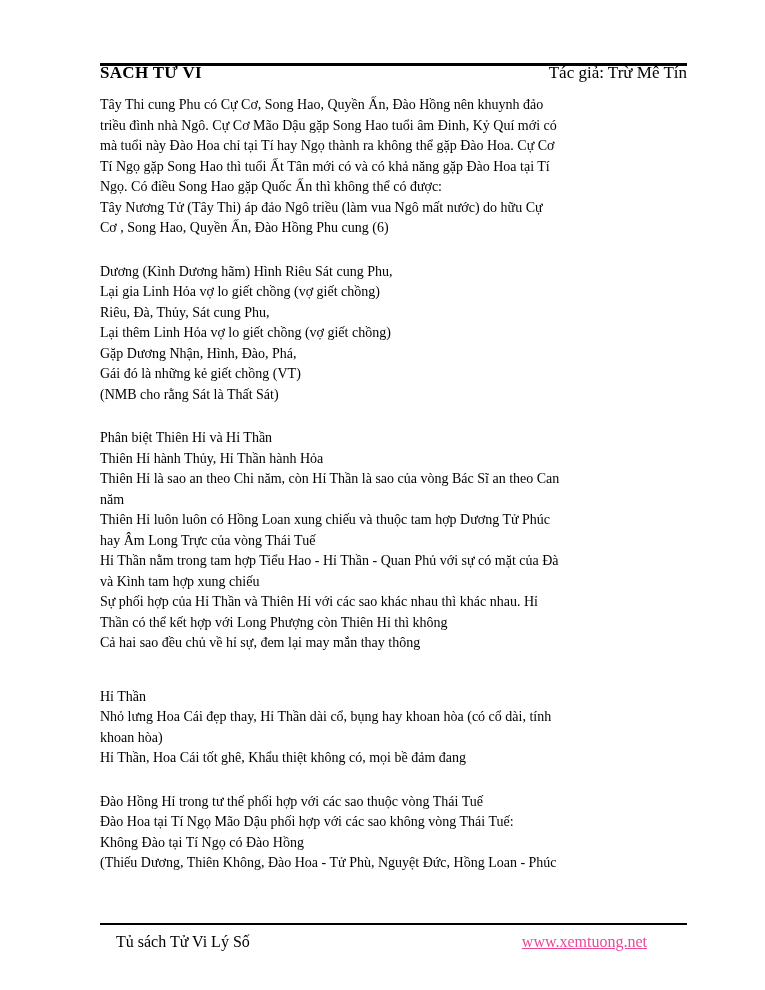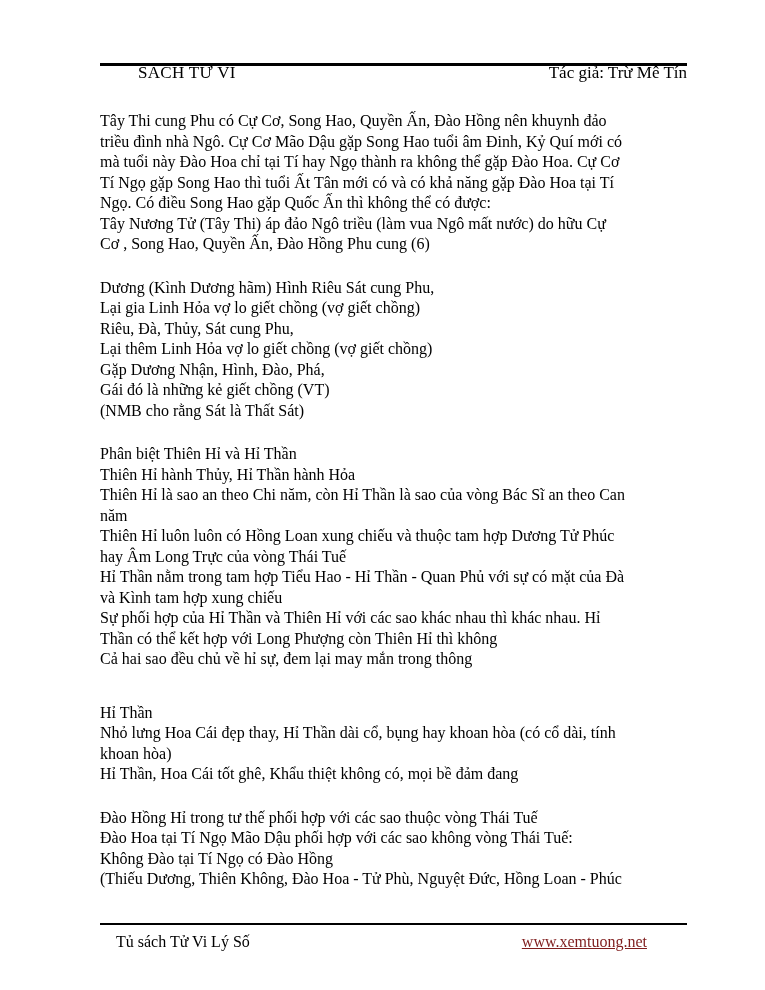--- a/index.html
+++ b/index.html
@@ -21,37 +21,37 @@
     position: absolute;
     left: 100px;
     right: 78px;
     top: 42px;
     display: flex;
     justify-content: space-between;
     align-items: baseline;
     font-size: 17px;
     line-height: 21px;
   }
-  .header-title { font-weight: normal; letter-spacing: 0.3px; margin-left: 38px; }
+  .header-title { font-weight: bold; letter-spacing: 0.3px; }
   .header-author { font-weight: normal; margin-top: 20px; }
   .header-rule {
     position: absolute;
     left: 100px;
     right: 78px;
     top: 63px;
     height: 3px;
     background: #000000;
   }
   
   .doc-body {
     position: absolute;
     left: 100px;
-    top: 111px;
+    top: 95px;
     width: 592px;
-    font-size: 16px;
+    font-size: 14px;
     line-height: 20.5px;
   }
   .para { margin: 0; }
   .para + .para { margin-top: 23px; }
   .para.extra-gap { margin-top: 33px; }
   .line { white-space: normal; }
   
   .footer-rule {
     position: absolute;
     left: 100px;
@@ -110,37 +110,37 @@
         <div class="line">Phân biệt Thiên Hỉ và Hỉ Thần</div>
         <div class="line">Thiên Hỉ hành Thủy, Hỉ Thần hành Hỏa</div>
         <div class="line">Thiên Hỉ là sao an theo Chi năm, còn Hỉ Thần là sao của vòng Bác Sĩ an theo Can</div>
         <div class="line">năm</div>
         <div class="line">Thiên Hỉ luôn luôn có Hồng Loan xung chiếu và thuộc tam hợp Dương Tử Phúc</div>
         <div class="line">hay Âm Long Trực của vòng Thái Tuế</div>
         <div class="line">Hỉ Thần nằm trong tam hợp Tiểu Hao - Hỉ Thần - Quan Phủ với sự có mặt của Đà</div>
         <div class="line">và Kình tam hợp xung chiếu</div>
         <div class="line">Sự phối hợp của Hỉ Thần và Thiên Hỉ với các sao khác nhau thì khác nhau. Hỉ</div>
         <div class="line">Thần có thể kết hợp với Long Phượng còn Thiên Hỉ thì không</div>
-        <div class="line">Cả hai sao đều chủ về hỉ sự, đem lại may mắn trong thông</div>
+        <div class="line">Cả hai sao đều chủ về hỉ sự, đem lại may mắn thay thông</div>
       </div>
       <div class="para extra-gap">
         <div class="line">Hỉ Thần</div>
         <div class="line">Nhỏ lưng Hoa Cái đẹp thay, Hỉ Thần dài cổ, bụng hay khoan hòa (có cổ dài, tính</div>
         <div class="line">khoan hòa)</div>
         <div class="line">Hỉ Thần, Hoa Cái tốt ghê, Khẩu thiệt không có, mọi bề đảm đang</div>
       </div>
       <div class="para">
         <div class="line">Đào Hồng Hỉ trong tư thế phối hợp với các sao thuộc vòng Thái Tuế</div>
         <div class="line">Đào Hoa tại Tí Ngọ Mão Dậu phối hợp với các sao không vòng Thái Tuế:</div>
         <div class="line">Không Đào tại Tí Ngọ có Đào Hồng</div>
         <div class="line">(Thiếu Dương, Thiên Không, Đào Hoa - Tử Phù, Nguyệt Đức, Hồng Loan - Phúc</div>
       </div>
     </main>
 
   <div class="footer-rule"></div>
   <footer class="page-footer">
     <span class="footer-series">Tủ sách Tử Vi Lý Số</span>
     <span class="footer-link-wrap">
-      <a class="footer-link" href="#" style="color: #7f1d1d;">www.xemtuong.net</a>
+      <a class="footer-link" href="#" style="color: #ec4899;">www.xemtuong.net</a>
     </span>
   </footer>
 
 </div>
 
 </body></html>

